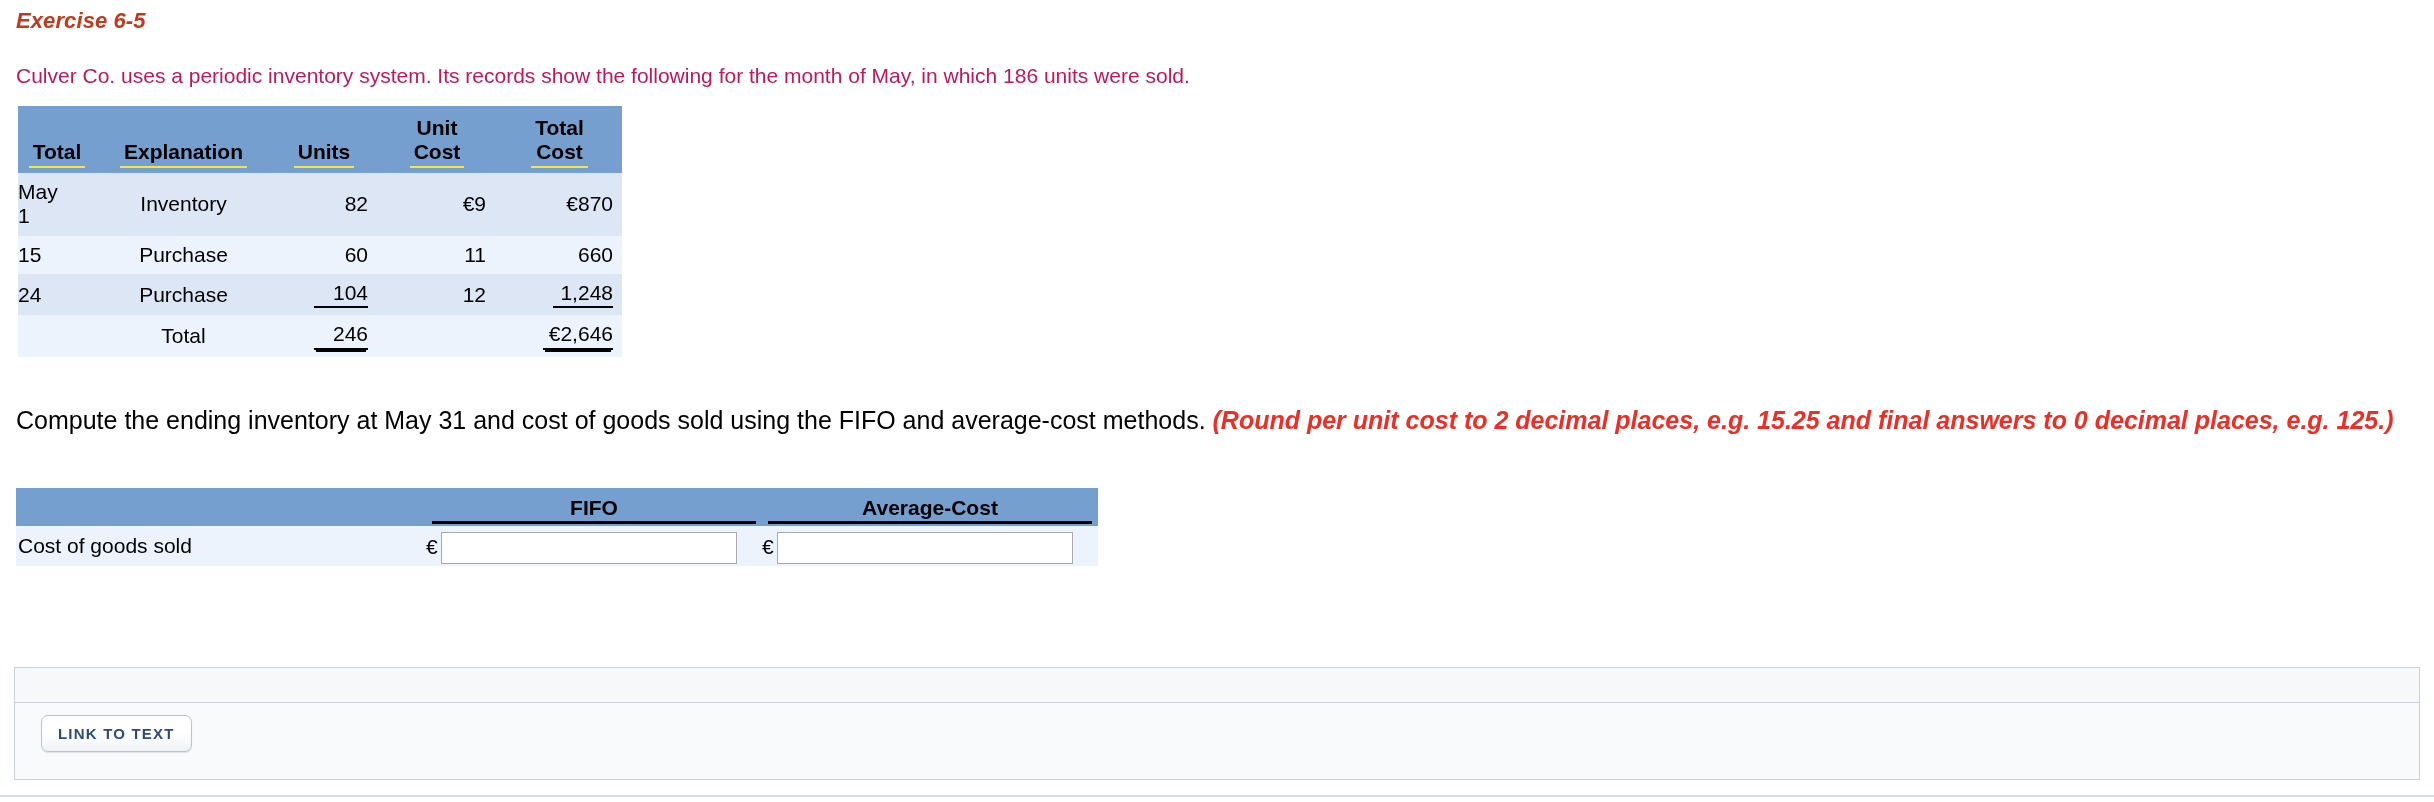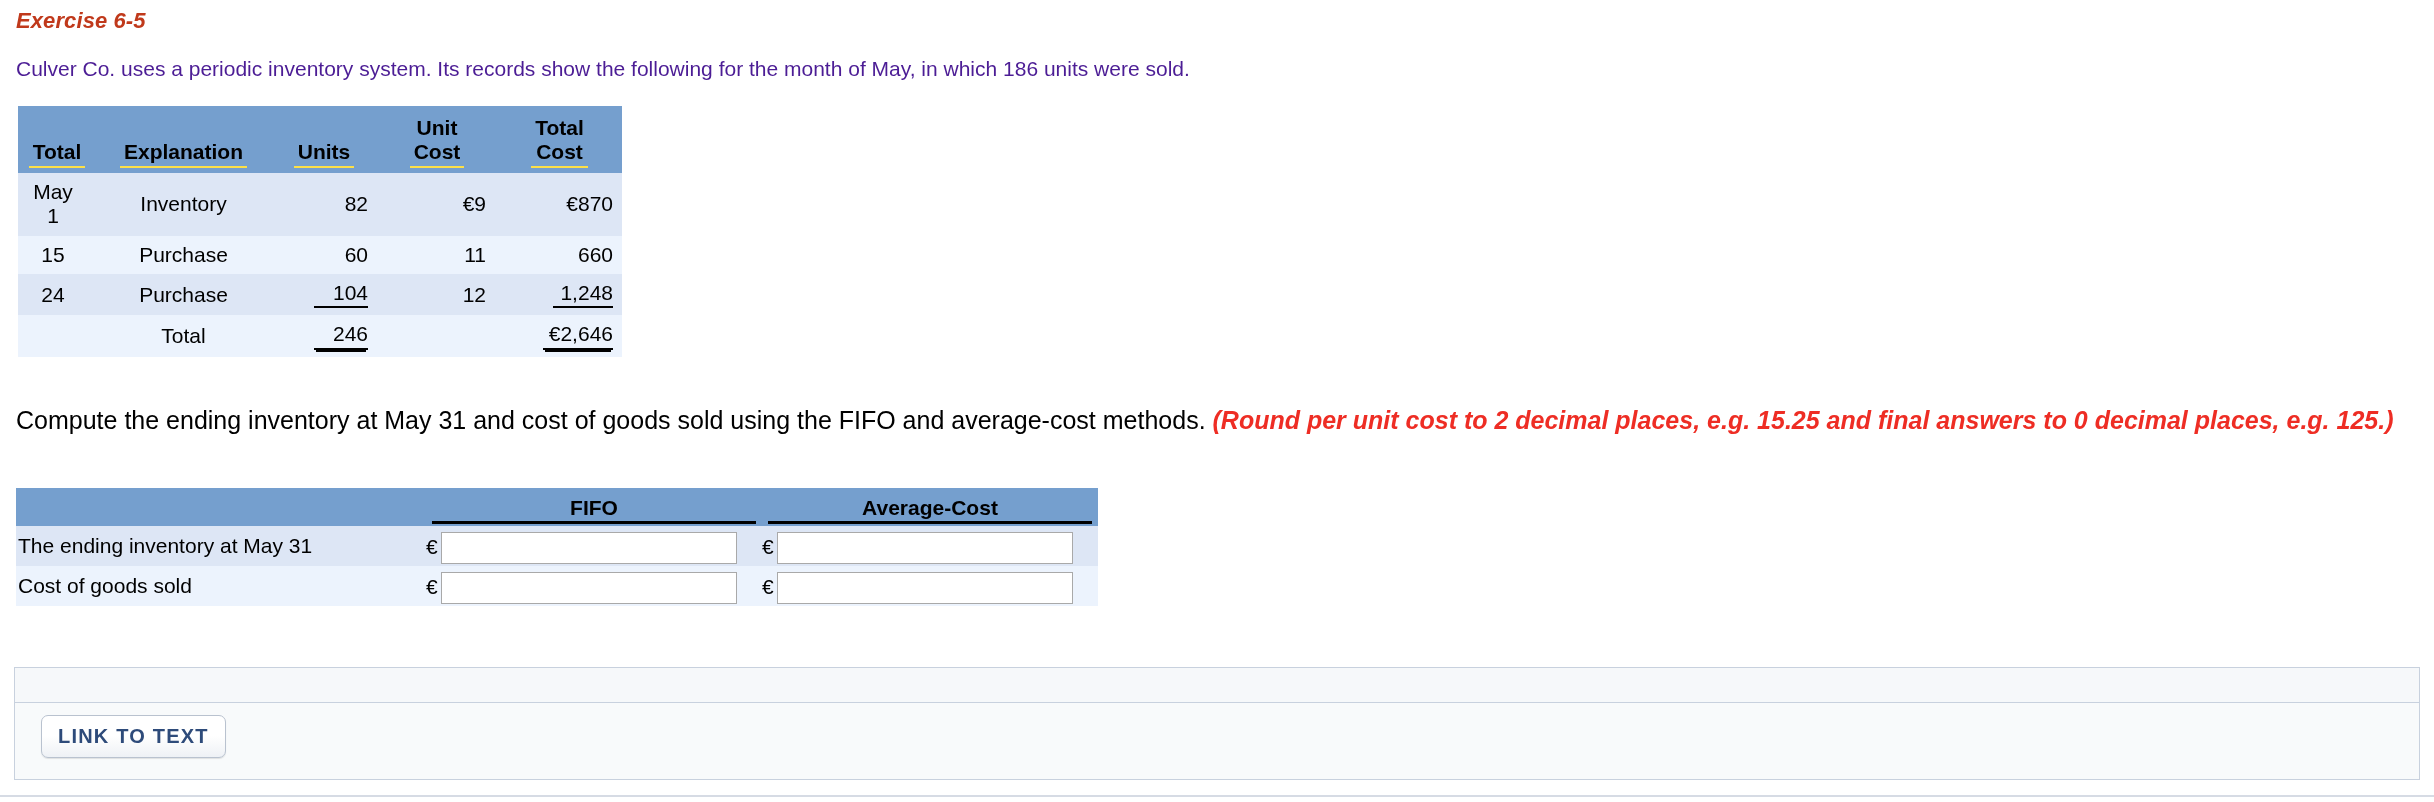--- a/index.html
+++ b/index.html
@@ -32,23 +32,23 @@
     font-size: 22px;
     font-weight: bold;
     color: #c0391b;
     letter-spacing: 0.1px;
     font-style: italic;
   }
 
   .intro-text {
     position: absolute;
     left: 16px;
-    top: 57px;
-    font-size: 21px;
-    color: #4c1d95;
+    top: 64px;
+    font-size: 21px;
+    color: #be185d;
     white-space: nowrap;
   }
 
   
   .inv-table {
     position: absolute;
     left: 18px;
     top: 106px;
     border-collapse: collapse;
     font-size: 21px;
@@ -79,21 +79,21 @@
   .col-tcost    { width: 125px; }
 
   .inv-table tbody tr.r-odd  td { background: #dde6f5; }
   .inv-table tbody tr.r-even td { background: #ecf3fd; }
 
   .inv-table tbody td {
     font-size: 21px;
     padding: 7px 0;
     line-height: 1.16;
   }
-  .cell-date    { text-align: center; padding-right: 8px !important; }
+  .cell-date    { text-align: left; padding-right: 8px !important; }
   .cell-expl    { text-align: center; }
   .cell-num     { text-align: right;  padding-right: 9px !important; }
   .cell-numc    { text-align: right;  padding-right: 11px !important; }
   .cell-tot     { text-align: right;  padding-right: 9px !important; }
 
   .num-box {
     display: inline-block;
     min-width: 54px;
     text-align: right;
   }
@@ -202,21 +202,21 @@
   }
   .link-panel-body {
     height: 76px;
     padding: 12px 0 0 26px;
     box-sizing: border-box;
     background: #f8fafb;
   }
   .link-btn {
     display: inline-block;
     font-family: "Liberation Sans", sans-serif;
-    font-size: 20px;
+    font-size: 15px;
     font-weight: bold;
     letter-spacing: 1.2px;
     color: #2e4b7a;
     background: linear-gradient(to bottom, #ffffff 0%, #ffffff 48%, #eef1f5 100%);
     border: 1px solid #b9c2cf;
     border-radius: 7px;
     padding: 9px 16px 9px 16px;
     cursor: pointer;
     box-shadow: 0 1px 1px rgba(0,0,0,0.10);
   }
@@ -301,35 +301,20 @@
         <th class="ans-hdr-blank"></th>
         <th class="ans-hdr-col">
             <span class="ans-hdr-inner">FIFO</span>
           </th>
         <th class="ans-hdr-col">
             <span class="ans-hdr-inner">Average-Cost</span>
           </th>
       </tr>
     </thead>
     <tbody>
-      <tr class="a-odd">
-        <td class="ans-label">The ending inventory at May 31</td>
-        <td class="ans-cell">
-          <div class="field-wrap">
-            <span class="euro">€</span>
-            <input class="ans-input" type="text" value="" style="">
-          </div>
-        </td>
-        <td class="ans-cell">
-          <div class="field-wrap">
-            <span class="euro">€</span>
-            <input class="ans-input" type="text" value="" style="">
-          </div>
-        </td>
-      </tr>
       <tr class="a-even">
         <td class="ans-label">Cost of goods sold</td>
         <td class="ans-cell">
           <div class="field-wrap">
             <span class="euro">€</span>
             <input class="ans-input" type="text" value="" style="">
           </div>
         </td>
         <td class="ans-cell">
           <div class="field-wrap">

